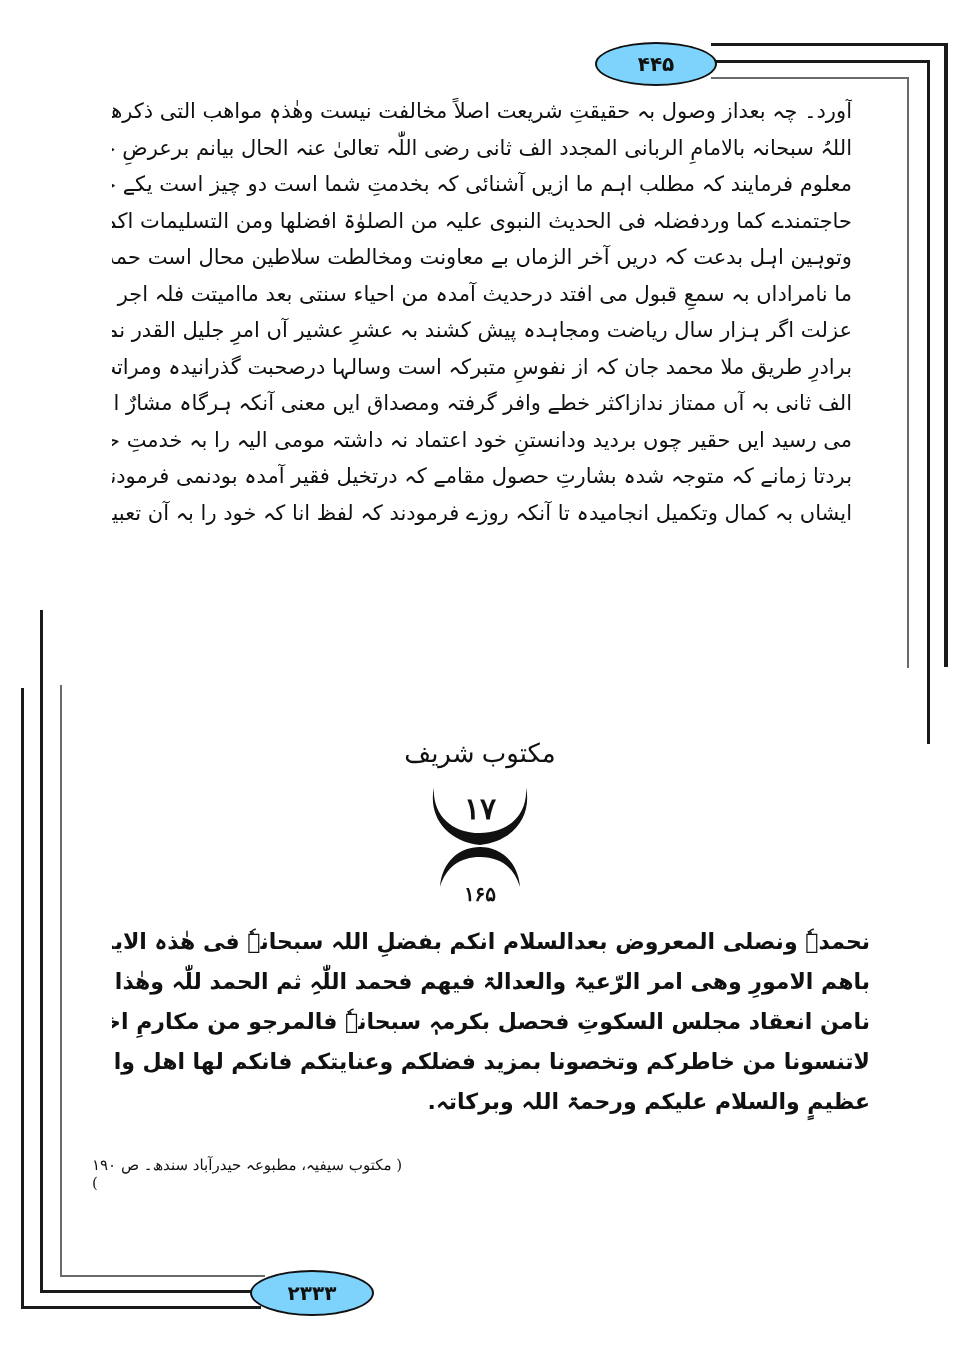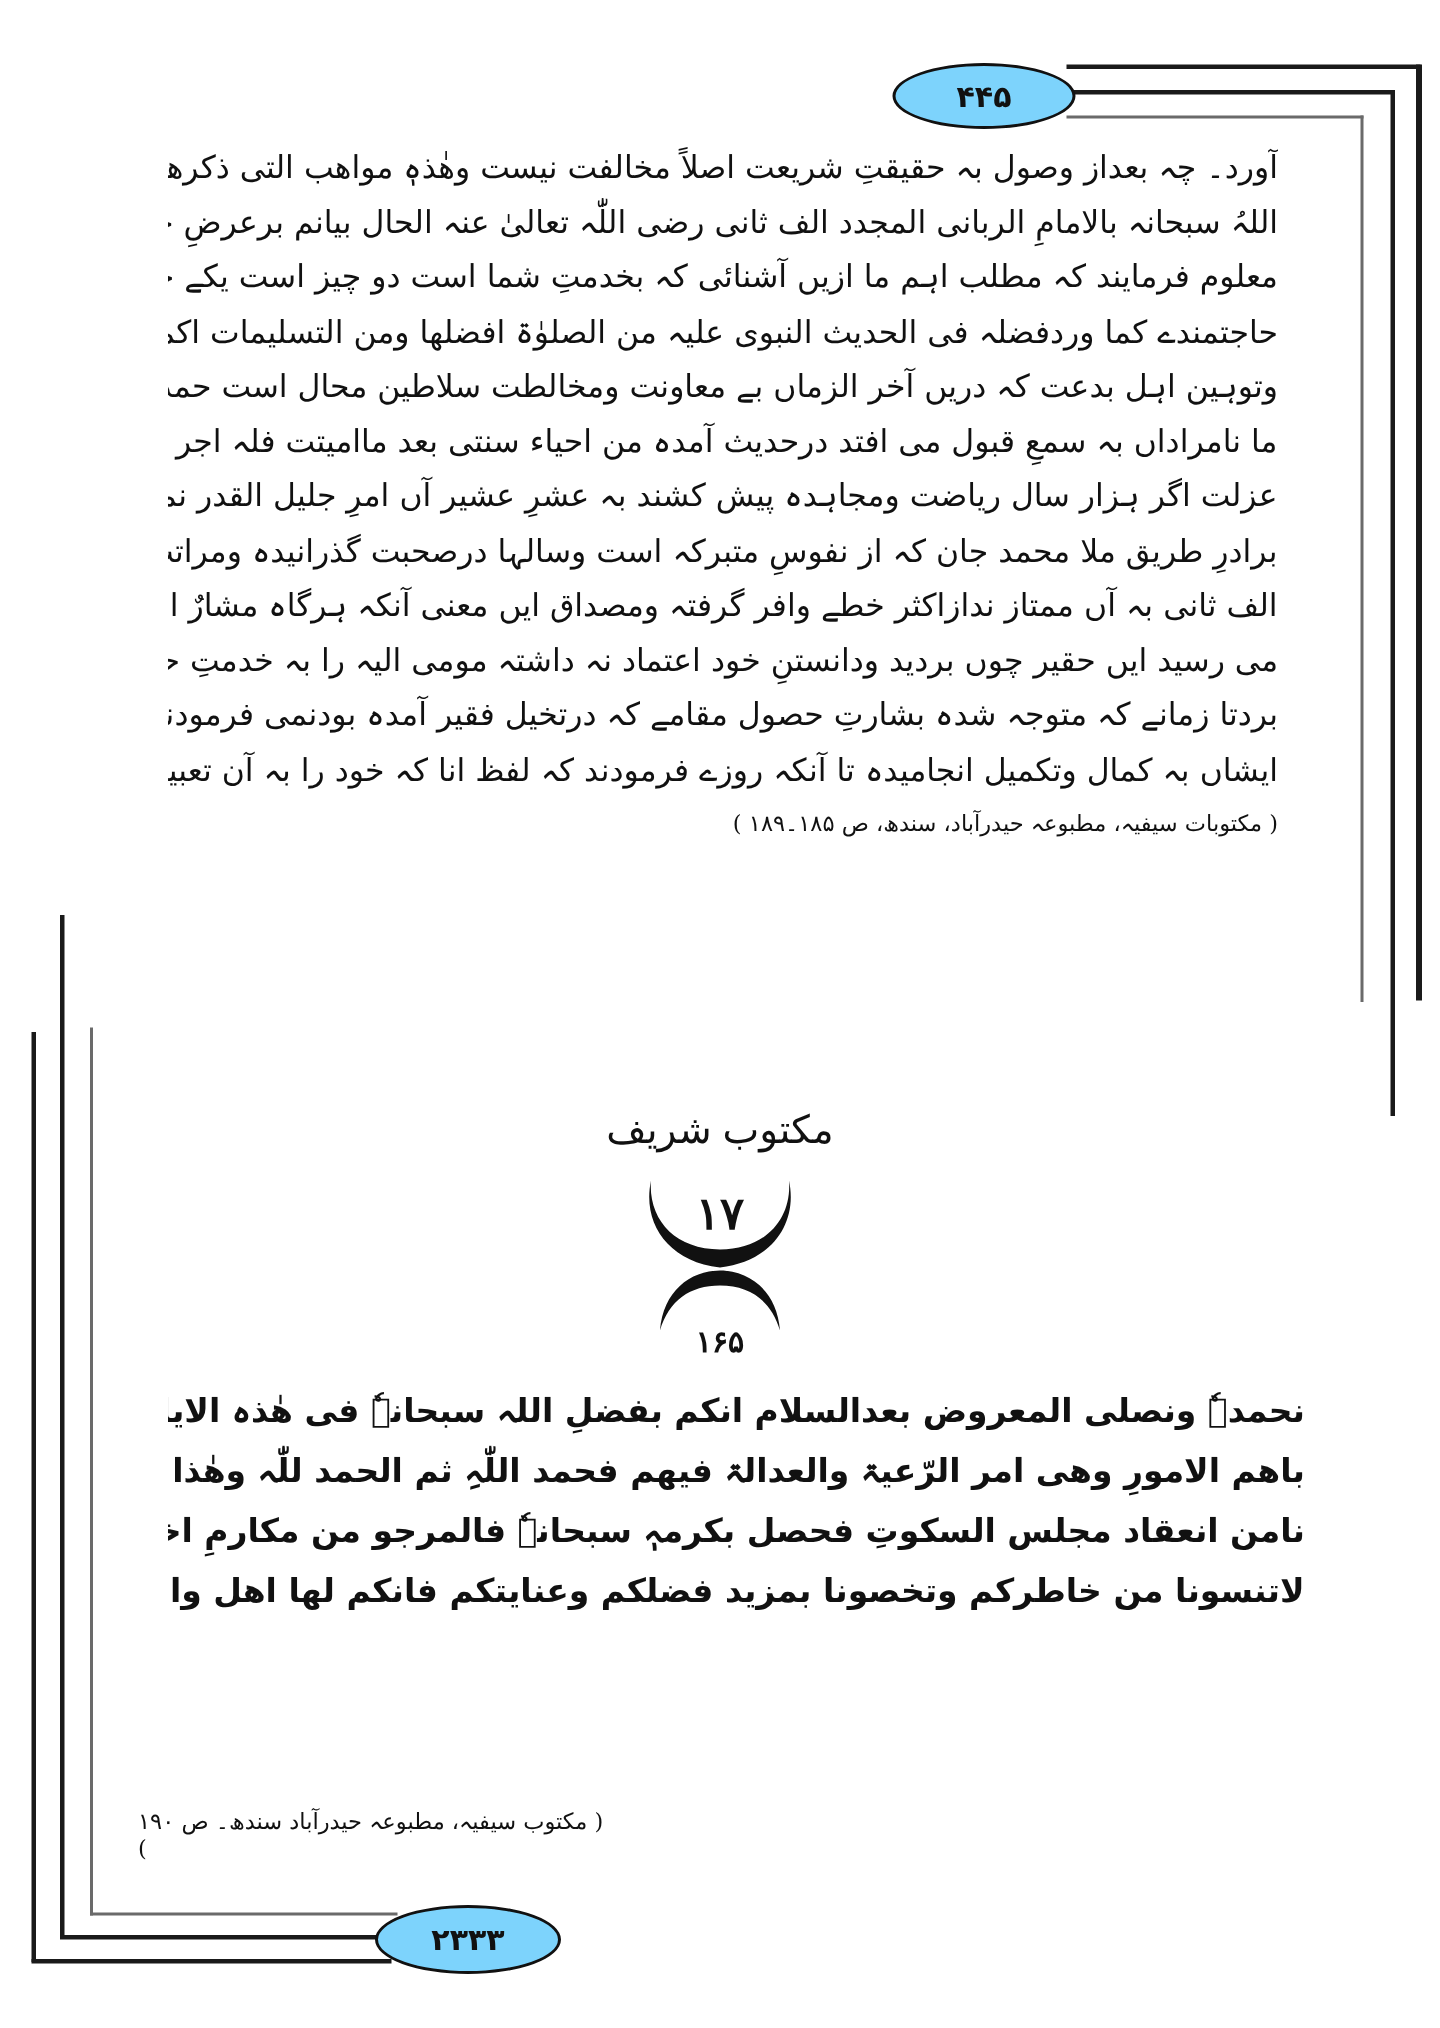--- a/index.html
+++ b/index.html
@@ -55,35 +55,35 @@
   <span class="line">حاجتمندے کما وردفضلہ فی الحدیث النبوی علیہ من الصلوٰۃ افضلھا ومن التسلیمات اکملھا ودویم ترویجِ سنت</span>
   <span class="line">وتوہین اہل بدعت کہ دریں آخر الزماں بے معاونت ومخالطت سلاطین محال است حمد اللہ سبحانہ کہ گفتۂ</span>
   <span class="line">ما نامراداں بہ سمعِ قبول می افتد درحدیث آمدہ من احیاء سنتی بعد ماامیتت فلہ اجر مائۃ شہید اہلِ</span>
   <span class="line">عزلت اگر ہزار سال ریاضت ومجاہدہ پیش کشند بہ عشرِ عشیر آں امرِ جلیل القدر نمی رسند۔ کمالاتِ دستگاہی</span>
   <span class="line">برادرِ طریق ملا محمد جان کہ از نفوسِ متبرکہ است وسالہا درصحبت گذرانیدہ ومراتبِ خصائصی کہ حضرت مجدد</span>
   <span class="line">الف ثانی بہ آں ممتاز ندازاکثر خطے وافر گرفتہ ومصداق ایں معنی آنکہ ہرگاہ مشارٌ الیہ بہ مقامے ازیں مقامات</span>
   <span class="line">می رسید ایں حقیر چوں بردید ودانستنِ خود اعتماد نہ داشتہ مومی الیہ را بہ خدمتِ حضرت ایشاں ہمراہ گرفتہ می</span>
   <span class="line">بردتا زمانے کہ متوجہ شدہ بشارتِ حصول مقامے کہ درتخیل فقیر آمدہ بودنمی فرمودند تسکین نمی شدتا آنکہ معاملۂ</span>
   <span class="line">ایشاں بہ کمال وتکمیل انجامیدہ تا آنکہ روزے فرمودند کہ لفظ انا کہ خود را بہ آن تعبیر می نمائم بر ملا ندکور می افتد وھٰذا</span>
   <div class="line-split">
-    <span class="ref">( مکتوبات سیفیہ، مطبوعہ حیدرآباد، سندھ، ص ۱۸۵۔۱۸۹ )</span>
   </div>
 </div>
 
 <div class="emblem-title">مکتوب شریف</div>
 <div class="emblem">
   <svg width="120" height="130" viewBox="0 0 120 130" style="position:absolute;left:0;top:0;">
 
     <path d="M14 12 C 8 40, 25 66, 60 70 C 95 66, 112 40, 106 12 C 108 38, 90 58, 60 58 C 30 58, 12 38, 14 12 Z" fill="#111"></path>
 
     <path d="M20 112 C 22 86, 40 72, 60 72 C 80 72, 98 86, 100 112 C 94 92, 80 82, 60 82 C 40 82, 26 92, 20 112 Z" fill="#111"></path>
   </svg>
   <div class="emblem-num" style="top:16px; font-size:30px;">۱۷</div>
   <div class="emblem-num" style="top:107px; font-size:20px;">۱۶۵</div>
 </div>
 
 <div class="text-block" style="left:112px; top:922px; width:758px;">
   <span class="line arabic" style="height:40px; line-height:40px;">نحمدہٗ ونصلی المعروض بعدالسلام انکم بفضلِ اللہ سبحانہٗ فی ھٰذہ الایام مشغولون</span>
   <span class="line arabic" style="height:40px; line-height:40px;">باھم الامورِ وھی امر الرّعیۃ والعدالۃ فیھم فحمد اللّٰہِ ثم الحمد للّٰہ وھٰذا کان غایۃ مراد</span>
   <span class="line arabic" style="height:40px; line-height:40px;">نامن انعقاد مجلس السکوتِ فحصل بکرمہٖ سبحانہٗ فالمرجو من مکارمِ اخلاقکم ان</span>
   <span class="line arabic" style="height:40px; line-height:40px;">لاتنسونا من خاطرکم وتخصونا بمزید فضلکم وعنایتکم فانکم لھا اھل وانک لعلیٰ خلقٍ</span>
+  <span class="line last arabic" style="height:40px; line-height:40px;">عظیمٍ والسلام علیکم ورحمۃ اللہ وبرکاتہ.</span>
 </div>
-<div class="ref" style="position:absolute; left:92px; top:1205px; width:320px; text-align:left;">( مکتوب سیفیہ، مطبوعہ حیدرآباد سندھ۔ ص ۱۹۰ )</div>
+<div class="ref" style="position:absolute; left:92px; top:1156px; width:320px; text-align:left;">( مکتوب سیفیہ، مطبوعہ حیدرآباد سندھ۔ ص ۱۹۰ )</div>
 
 </body></html>

